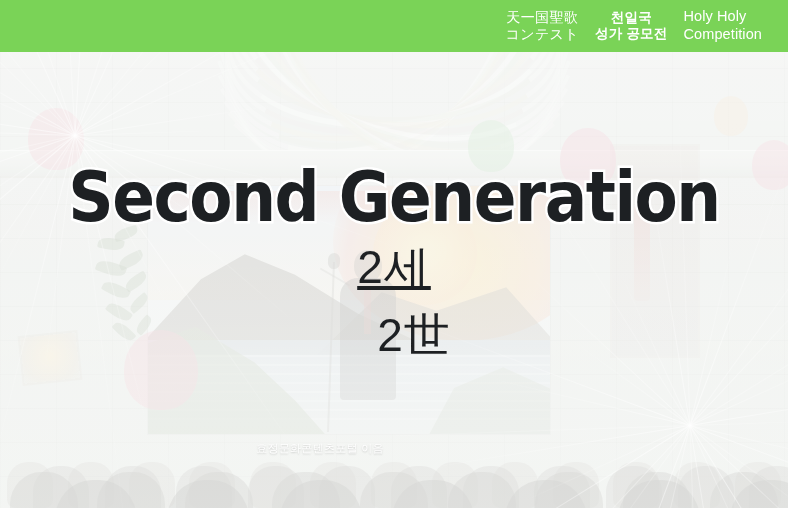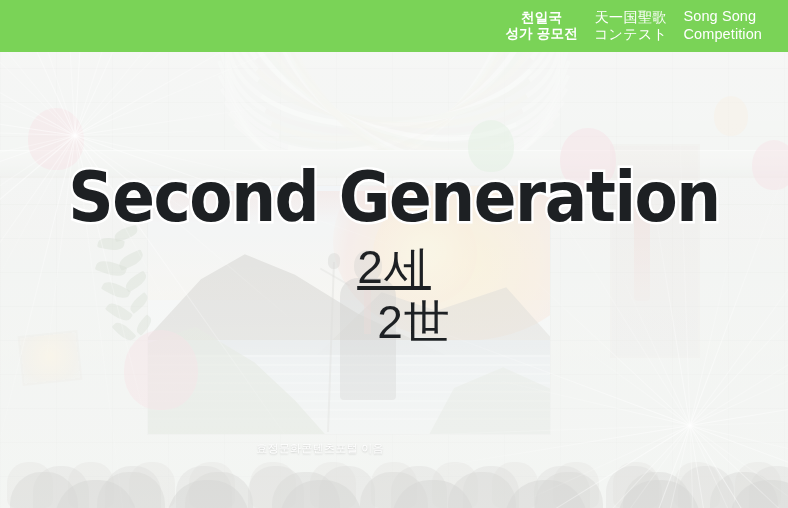--- a/index.html
+++ b/index.html
@@ -262,21 +262,21 @@
   .sub-ko, .sub-ja {
     position:absolute; left:0; width:788px; text-align:center;
     color:#1d2023;
     font-family:"Liberation Sans","DejaVu Sans",sans-serif;
     font-weight:normal;
     font-size:46px;
     line-height:1;
     letter-spacing:1px;
   }
   .sub-ko { top:244px;text-decoration:underline; }
-  .sub-ja { top:299px;padding-left:40px; }
+  .sub-ja { top:312px;padding-left:40px; }
 
   .caption {
     position:absolute; left:0; top:441px; width:640px;
     text-align:center;
     color:#ffffff;
     font-size:11px;
     letter-spacing:.3px;
     text-shadow:0 1px 2px rgba(0,0,0,.18);
     font-family:"Liberation Sans","DejaVu Sans",sans-serif;
   }
@@ -472,30 +472,30 @@
         <i style="width: 374.66px; transform: rotate(305.75deg); opacity: 0.44;"></i>
         <i style="width: 227.24px; transform: rotate(313deg); opacity: 0.56;"></i>
         <i style="width: 313.82px; transform: rotate(328.25deg); opacity: 0.36;"></i>
         <i style="width: 166.4px; transform: rotate(335.5deg); opacity: 0.49;"></i>
         <i style="width: 252.98px; transform: rotate(350.75deg); opacity: 0.61;"></i>
       </div>
   </div>
 
   <div class="header">
     <div class="hdr-group">
+      <div class="hdr-col ja">
+        <div>天一国聖歌</div>
+        <div>コンテスト</div>
+      </div>
       <div class="hdr-col ko">
         <div>천일국</div>
         <div>성가 공모전</div>
       </div>
-      <div class="hdr-col ja">
-        <div>天一国聖歌</div>
-        <div>コンテスト</div>
-      </div>
       <div class="hdr-col en">
-        <div>Song Song</div>
+        <div>Holy Holy</div>
         <div>Competition</div>
       </div>
     </div>
   </div>
 
   <div class="title-block">
     <div class="main-title">Second Generation</div>
     <div class="sub-ko">2세</div>
     <div class="sub-ja">2世</div>
     <div class="caption">효정문화콘텐츠포털 이음</div>

